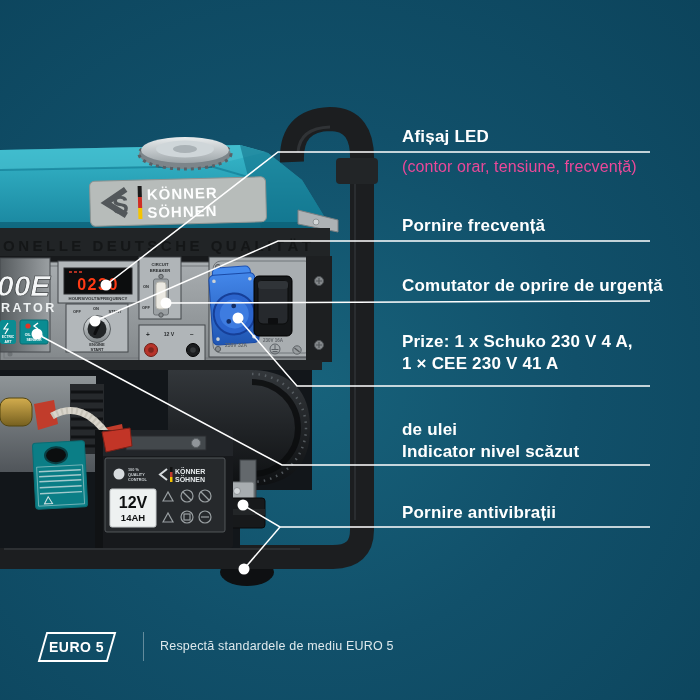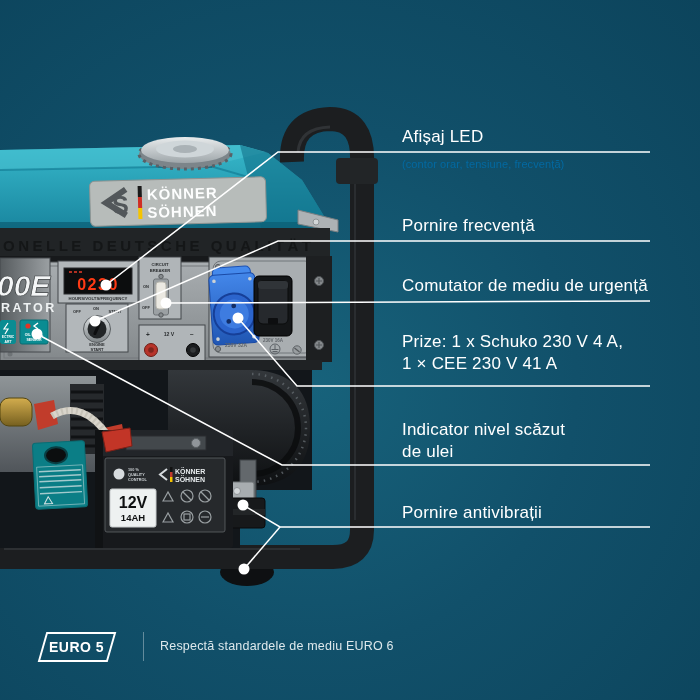--- a/index.html
+++ b/index.html
@@ -5,22 +5,22 @@
   html,body{margin:0;padding:0}
   body{
     width:700px;height:700px;overflow:hidden;position:relative;
     background:radial-gradient(circle at 45% 55%, #17627b 0%, #11506a 48%, #0c445c 100%);
     font-family:"Liberation Sans",sans-serif;
   }
   .stage{position:absolute;left:0;top:0;width:700px;height:700px}
   svg.art{position:absolute;left:0;top:0}
   svg text{font-family:"Liberation Sans",sans-serif}
   .callout{position:absolute;left:402px;color:#fff}
-  .callout .t{font-size:17px;line-height:22px;letter-spacing:.2px;font-weight:400}
-  .callout.sub{color:#0369a1;font-size:11px;letter-spacing:.1px}
+  .callout .t{font-size:17px;line-height:22px;letter-spacing:.2px;font-weight:700}
+  .callout.sub{color:#ec4899;font-size:16px;letter-spacing:.1px}
   .badge{
     position:absolute;left:42px;top:632px;width:66px;height:26px;
     border:2px solid #fff;transform:skewX(-16deg);
     display:flex;align-items:center;justify-content:center
   }
   .badge span{transform:skewX(16deg);font-weight:bold;font-size:14px;color:#fff;letter-spacing:.5px}
   .f-divider{position:absolute;left:143px;top:632px;width:1px;height:29px;background:rgba(255,255,255,.35)}
   .f-text{position:absolute;left:160px;top:639px;font-size:12.5px;color:#dde8ec;letter-spacing:.2px}
 </style>
 </head>
@@ -340,36 +340,36 @@
 <div class="callout" style="top:126px">
   <div class="t">Afișaj LED</div>
 </div>
 <div class="callout sub" style="top:158px">(contor orar, tensiune, frecvență)</div>
 
 <div class="callout" style="top:215px">
   <div class="t">Pornire frecvență</div>
 </div>
 
 <div class="callout" style="top:275px">
-  <div class="t">Comutator de mediu de urgență</div>
+  <div class="t">Comutator de oprire de urgență</div>
 </div>
 
 <div class="callout" style="top:331px">
   <div class="t">Prize: 1 x Schuko 230 V 4 A,</div>
   <div class="t">1 × CEE 230 V 41 A</div>
 </div>
 
 <div class="callout" style="top:419px">
+  <div class="t">de ulei</div>
   <div class="t">Indicator nivel scăzut</div>
-  <div class="t">de ulei</div>
 </div>
 
 <div class="callout" style="top:502px">
   <div class="t">Pornire antivibrații</div>
 </div>
 
 <div class="badge">
   <span>EURO 5</span>
 </div>
 <div class="f-divider"></div>
-<div class="f-text">Respectă standardele de mediu EURO 6</div>
+<div class="f-text">Respectă standardele de mediu EURO 5</div>
 
 </div>
 
 </body></html>

